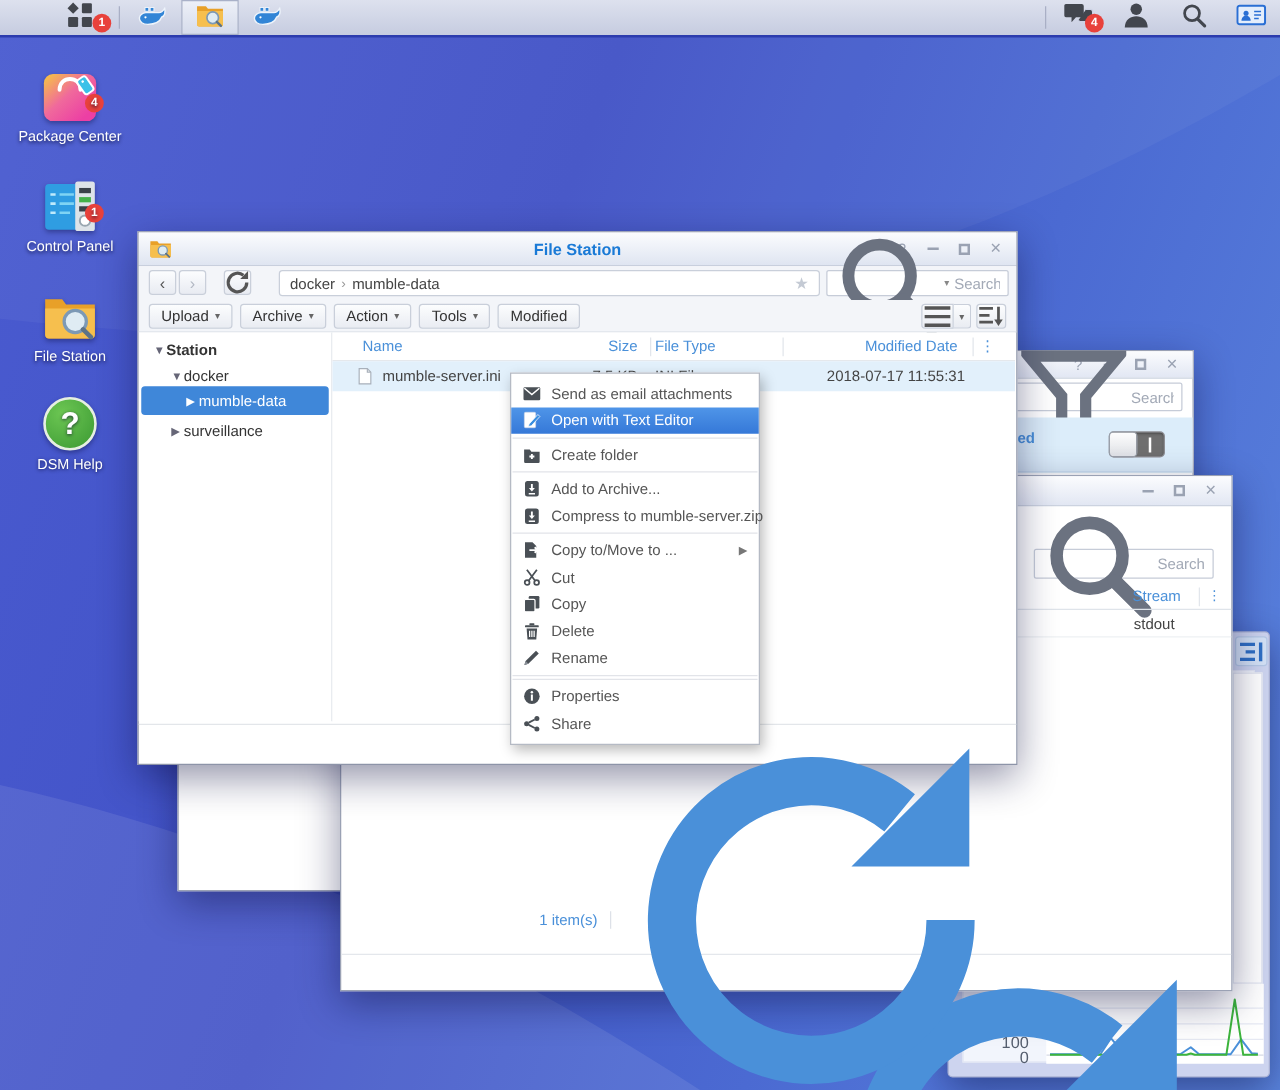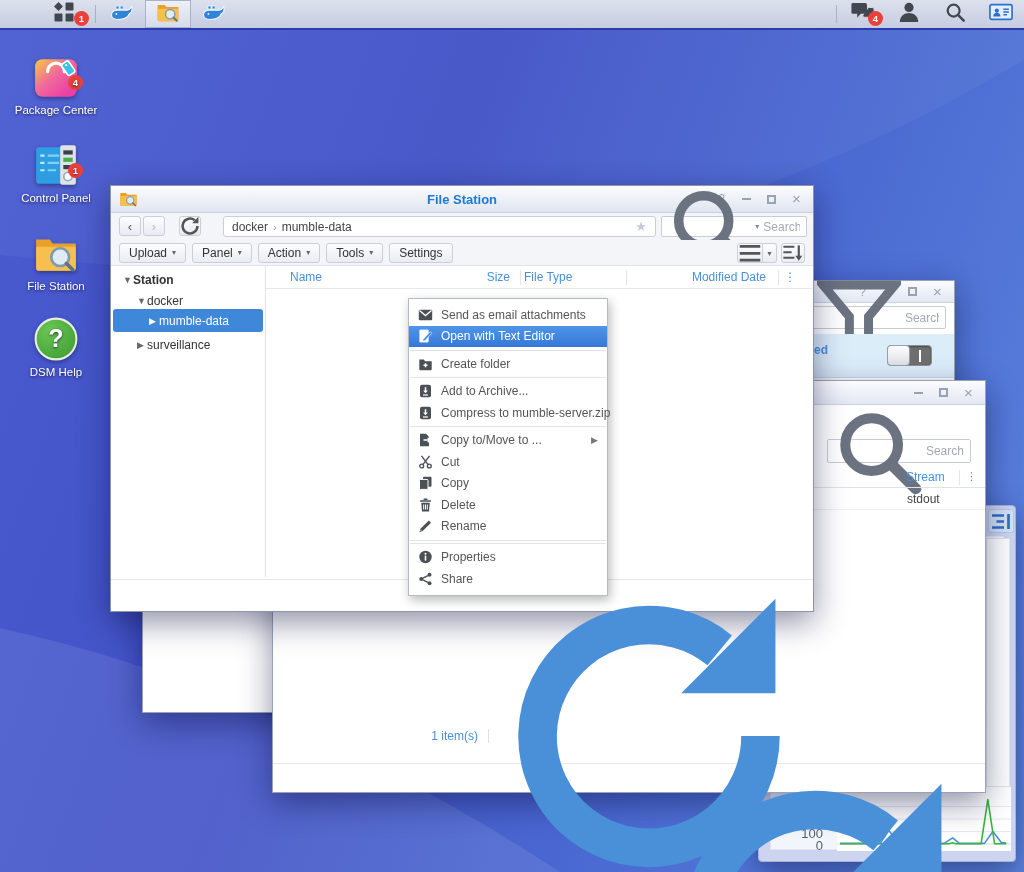--- a/index.html
+++ b/index.html
@@ -452,33 +452,33 @@
         <input placeholder="Search" style="">
       </div>
     </div>
 
     <div class="fs-toolbar">
       <div class="tbtn">
         <span>Upload</span>
         <span class="caret">▾</span>
       </div>
       <div class="tbtn">
-        <span>Panel</span>
+        <span>Archive</span>
         <span class="caret">▾</span>
       </div>
       <div class="tbtn">
         <span>Action</span>
         <span class="caret">▾</span>
       </div>
       <div class="tbtn">
         <span>Tools</span>
         <span class="caret">▾</span>
       </div>
       <div class="tbtn">
-        <span>Settings</span>
+        <span>Modified</span>
       </div>
       <div class="viewbtns">
         <div class="vb vb-list">
           <span>
               <svg viewBox="0 0 14 12" style="display: block; width: 100%; height: 100%;">
                 <path d="M1 2 h12 M1 6 h12 M1 10 h12" stroke="#555" stroke-width="1.6"></path>
               </svg>
             </span>
         </div>
         <div class="vb vb-caret">▾</div>
@@ -517,20 +517,32 @@
       <div class="fl-header">
         <span class="h-name">Name</span>
         <span class="vdiv" style="left:254px"></span>
         <span class="h-size">Size</span>
         <span class="h-type">File Type</span>
         <span class="vdiv" style="left:360px"></span>
         <span class="h-date">Modified Date</span>
         <span class="vdiv" style="left:512px"></span>
         <span class="h-dots">⋮</span>
       </div>
+      <div class="fl-row">
+        <span class="r-icon">
+            <svg viewBox="0 0 12 15" style="display: block; width: 100%; height: 100%;">
+              <path d="M1 1 h7 l3 3 v10 H1 z" fill="#fff" stroke="#a8b0ba"></path>
+              <path d="M8 1 v3 h3" fill="none" stroke="#a8b0ba"></path>
+            </svg>
+          </span>
+        <span class="r-name">mumble-server.ini</span>
+        <span class="r-size">7.5 KB</span>
+        <span class="r-type">INI File</span>
+        <span class="r-date">2018-07-17 11:55:31</span>
+      </div>
     </div>
 
     <div class="fs-statusline"></div>
     <div class="statusbar fs-status">
       <span>1 item(s)</span>
       <span class="sdiv"></span>
       <span>
           <svg viewBox="0 0 14 14" style="display: block; width: 100%; height: 100%;">
             <path d="M12.2 7 a5.2 5.2 0 1 1 -1.9 -4" fill="none" stroke="currentColor" stroke-width="1.8"></path>
             <path d="M12.9 0.6 L12.9 5 L8.5 5 z" fill="currentColor"></path>

